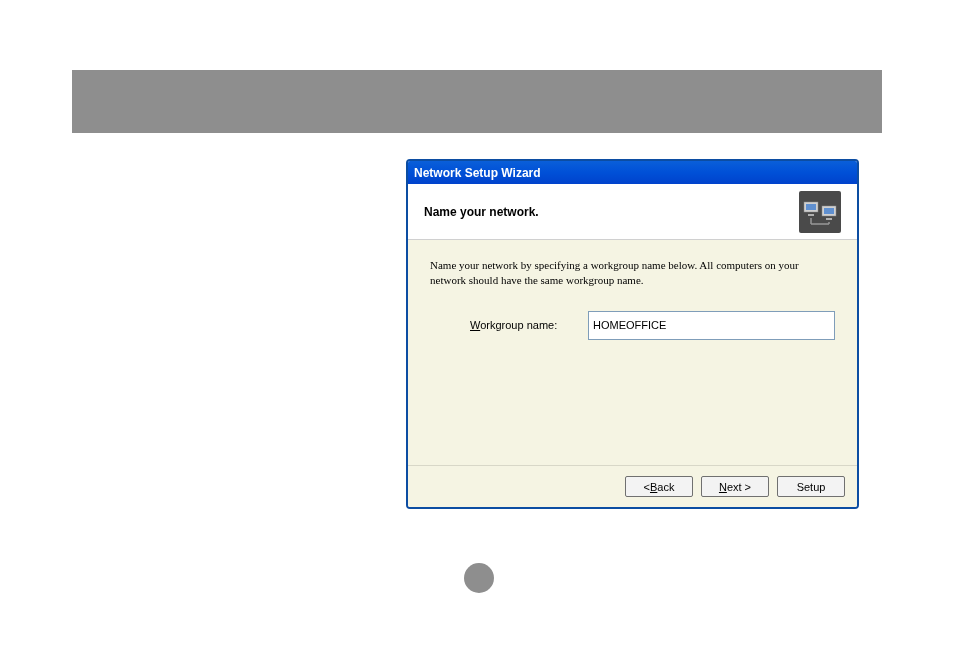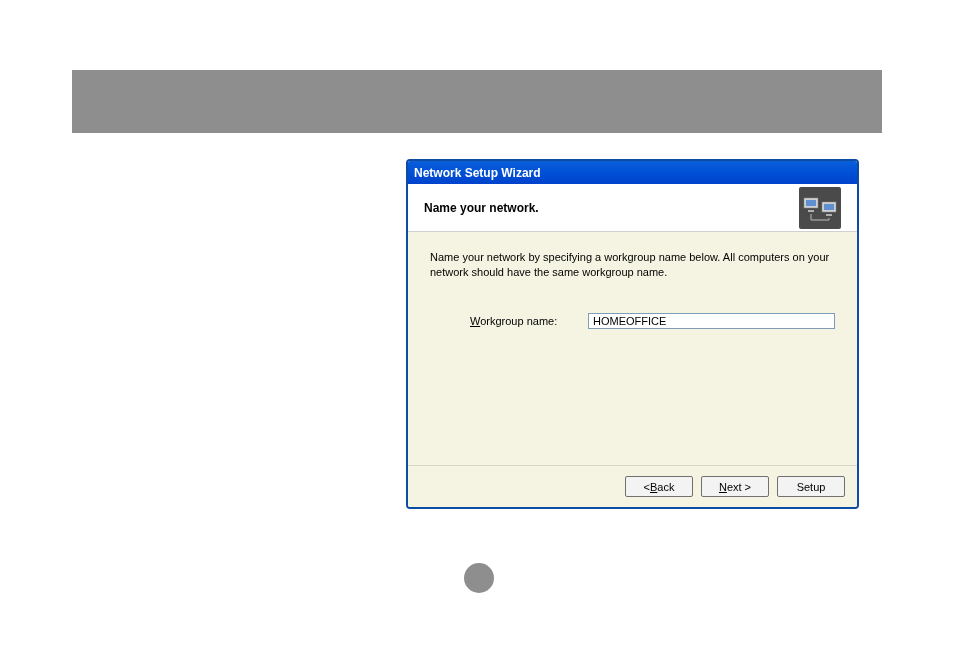--- a/index.html
+++ b/index.html
@@ -41,21 +41,21 @@
       align-items: center;
       padding: 0 6px;
     }
     .titlebar-text {
       color: #ffffff;
       font-size: 12px;
       font-weight: bold;
     }
     .header-area {
       background: #ffffff;
-      height: 48px;
+      height: 56px;
       display: flex;
       align-items: center;
       justify-content: space-between;
       padding: 0 16px;
       border-bottom: 1px solid #d0d0d0;
     }
     .header-title {
       font-size: 12px;
       font-weight: bold;
       color: #000000;
@@ -70,40 +70,41 @@
       border-radius: 2px;
     }
     .content-area {
       flex: 1;
       background: #f5f4e3;
       padding: 18px 22px;
       font-size: 11px;
       color: #000000;
     }
     .instruction-text {
-      margin-bottom: 32px;
+      margin-bottom: 22px;
       line-height: 1.4;
+      font-family: Liberation Serif, serif;
     }
     .form-row {
       display: flex;
       align-items: center;
       margin-bottom: 4px;
       margin-left: 40px;
     }
     .form-label {
       width: 118px;
       font-size: 11px;
     }
     .form-label .underline {
       text-decoration: underline;
     }
     .form-input {
       flex: 1;
       max-width: 260px;
-      height: 16px;
+      height: 29px;
       border: 1px solid #7f9db9;
       background: #ffffff;
       padding: 0 4px;
       font-size: 11px;
       font-family: inherit;
     }
     .examples-row {
       display: flex;
     }
     .examples-spacer {

